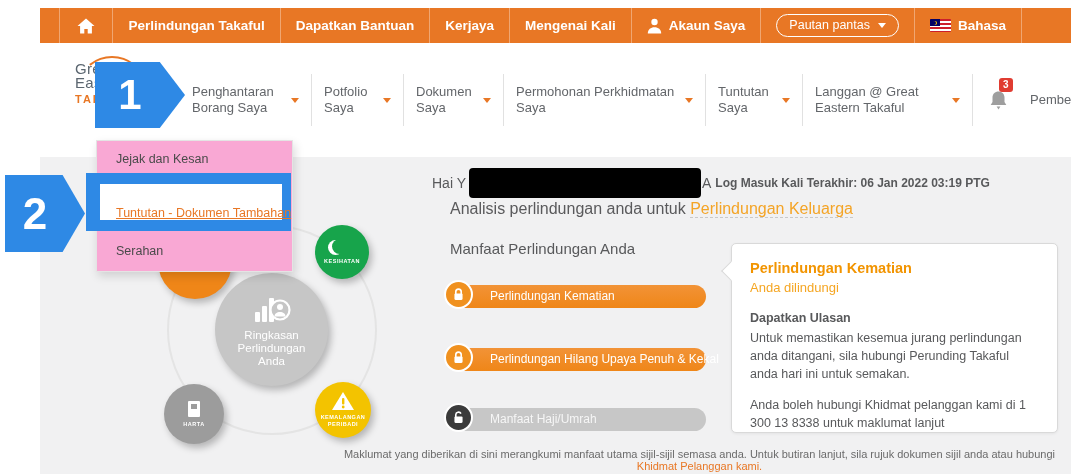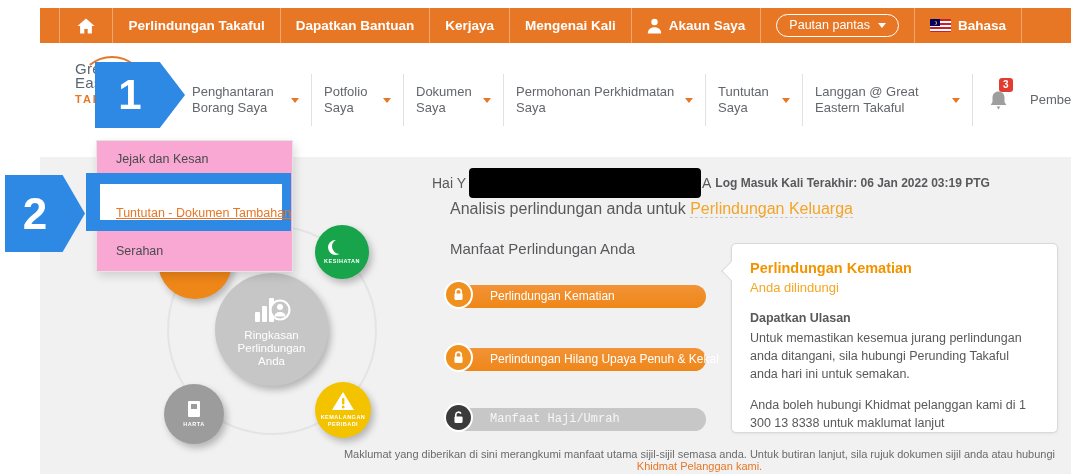--- a/index.html
+++ b/index.html
@@ -76,21 +76,21 @@
 
   .analysis { position:absolute; left:410px; top:60px; font-size:16px; color:#5A5A5C; }
   .analysis a { color:#F4A426; text-decoration:none; border-bottom:1px dashed #c9c9c9; }
 
   .benefits-h { position:absolute; left:410px; top:100px; font-size:15px; color:#58595B; }
 
   
   .bar { position:absolute; left:408px; width:258px; height:23px; border-radius:12px;
          color:#fff; font-size:12px; line-height:23px; white-space:nowrap; padding-left:42px; }
   .bar-orange { background:linear-gradient(#F29337,#EF8618); }
-  .bar-gray { background:#C7C7C7; color:#F6F6F6;font-family:Liberation Mono, monospace; }
+  .bar-gray { background:#C7C7C7; color:#F6F6F6; }
   .bar1 { top:145px; } .bar2 { top:208px; } .bar3 { top:268px; }
   .bar-circ { position:absolute; left:-4px; top:-5px; width:29px; height:29px; border-radius:50%;
               border:2px solid #fff; display:flex; align-items:center; justify-content:center; }
   .bar-circ-o { background:#F0911F; }
   .bar-circ-d { background:#3B3B3B; }
 
   
   .pointer { position:absolute; left:684px; top:124px; width:14px; height:14px; background:#fff;
              border-left:1px solid #d9d9d9; border-bottom:1px solid #d9d9d9; transform:rotate(45deg); z-index:2; }
   .panel { position:absolute; left:691px; top:103px; width:327px; height:190px; background:#fff;

